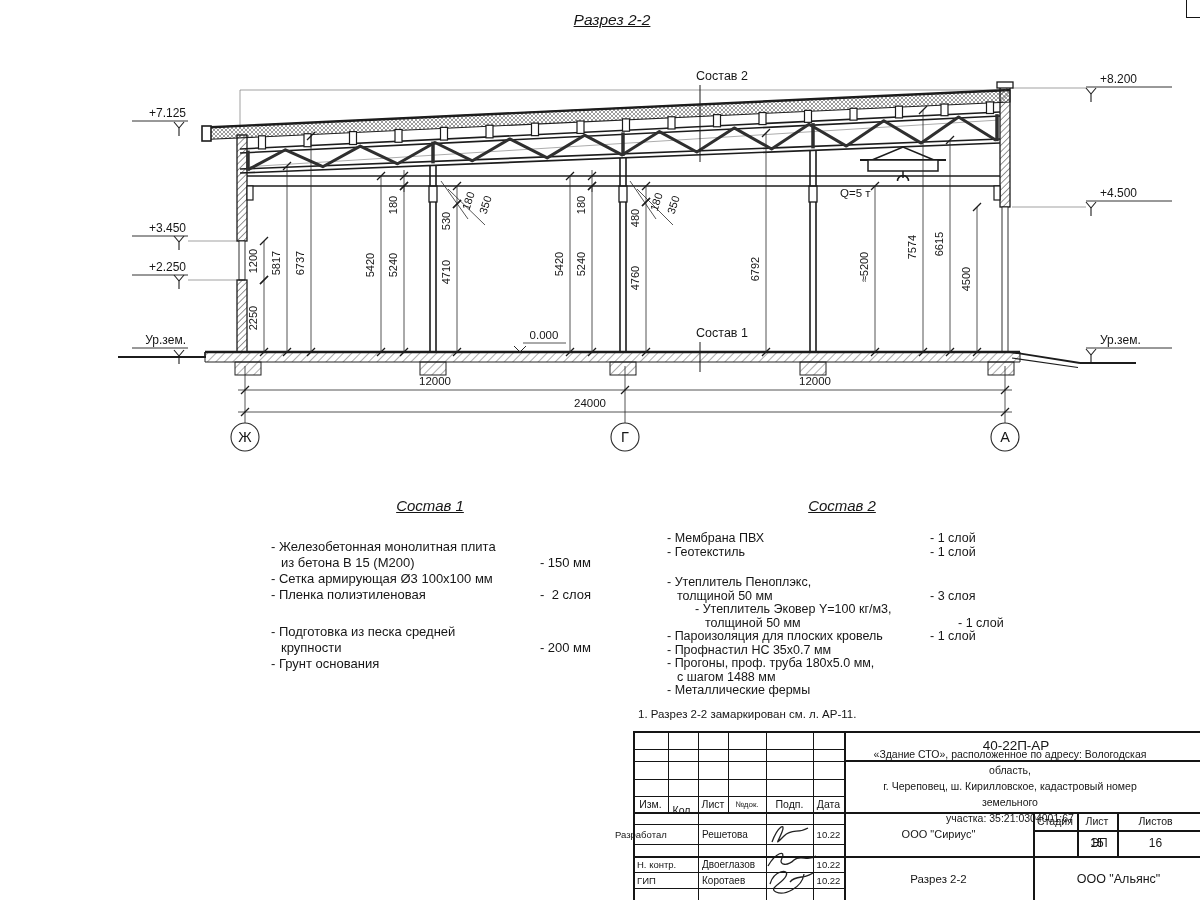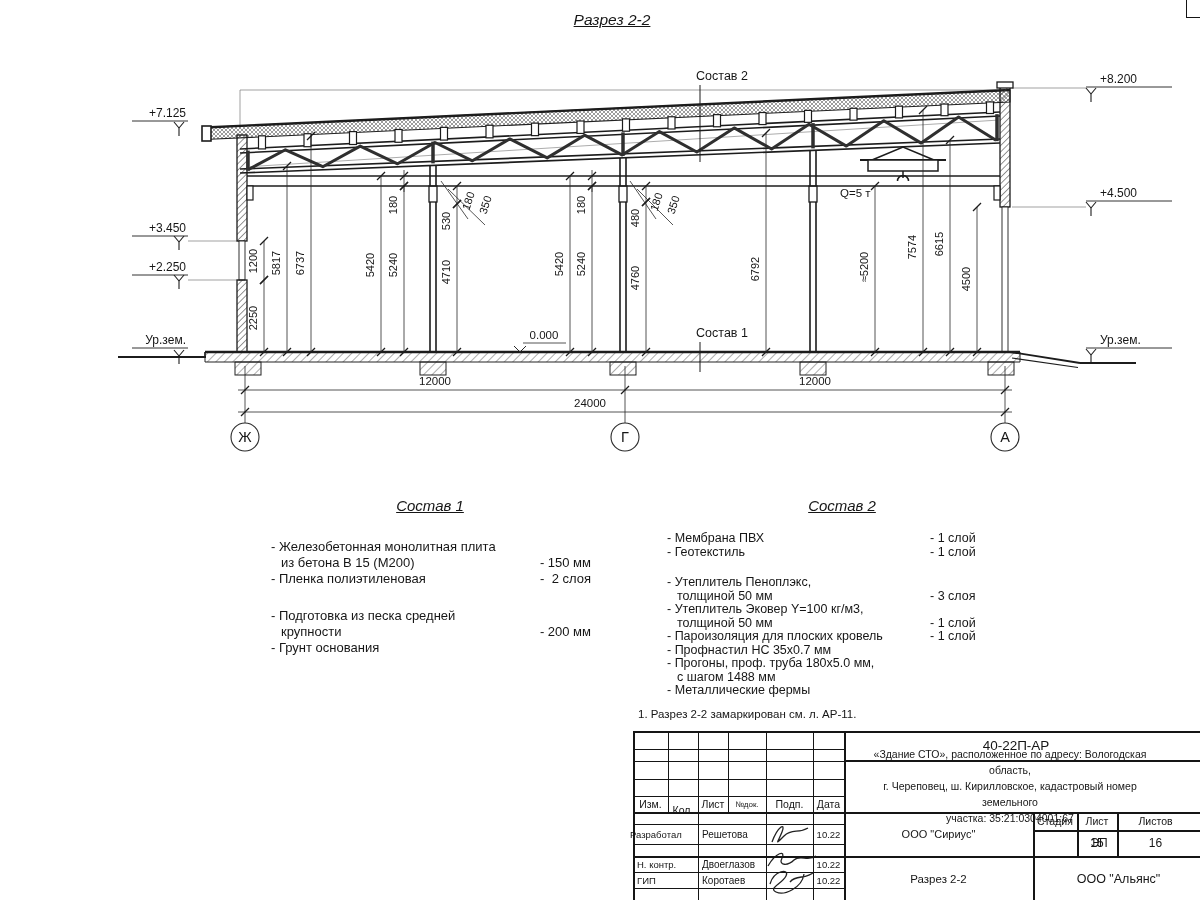--- a/index.html
+++ b/index.html
@@ -306,20 +306,24 @@
 <div class="abs comp-head" style="left:350px;top:497px;width:160px;">Состав 1</div>
 <div class="abs comp-head" style="left:762px;top:497px;width:160px;">Состав 2</div>
 
 <div id="comp1" class="abs comp-block" style="left:271px;top:539px;width:320px;">
     <div class="comp-row">
       <div class="comp-name" style="width: 260px;">- Железобетонная  монолитная плита
 из бетона В 15 (М200)</div>
       <div class="comp-val">- 150 мм</div>
     </div>
     <div class="comp-row">
+      <div class="comp-name" style="width: 260px;">- Сетка армирующая Ø3 100х100 мм</div>
+      <div class="comp-val"></div>
+    </div>
+    <div class="comp-row">
       <div class="comp-name" style="width: 260px;">- Пленка полиэтиленовая</div>
       <div class="comp-val">-  2 слоя</div>
     </div>
     <div class="comp-row">
       <div class="comp-name" style="width: 260px; margin-top: 21px;">- Подготовка из песка средней
 крупности</div>
       <div class="comp-val">- 200 мм</div>
     </div>
     <div class="comp-row">
       <div class="comp-name" style="width: 260px;">- Грунт основания</div>
@@ -334,21 +338,21 @@
     <div class="comp-row">
       <div class="comp-name" style="width: 253px;">- Геотекстиль</div>
       <div class="comp-val">- 1 слой</div>
     </div>
     <div class="comp-row">
       <div class="comp-name" style="width: 253px; margin-top: 17px;">- Утеплитель Пеноплэкс,
 толщиной 50 мм</div>
       <div class="comp-val">- 3 слоя</div>
     </div>
     <div class="comp-row">
-      <div class="comp-name" style="width: 253px;">- Утеплитель Эковер Y=100 кг/м3,
+      <div class="comp-name" style="width: 253px; margin-left: 28px;">- Утеплитель Эковер Y=100 кг/м3,
 толщиной 50 мм</div>
       <div class="comp-val">- 1 слой</div>
     </div>
     <div class="comp-row">
       <div class="comp-name" style="width: 253px;">- Пароизоляция для плоских кровель</div>
       <div class="comp-val">- 1 слой</div>
     </div>
     <div class="comp-row">
       <div class="comp-name" style="width: 253px;">- Профнастил НС 35х0.7 мм</div>
       <div class="comp-val"></div>
@@ -415,21 +419,21 @@
     <div class="tb-line" style="left: 813px; top: 812px; width: 1px; height: 88px;"></div>
     <div class="tb-line" style="left: 1033px; top: 812px; width: 1.8px; height: 88px;"></div>
     <div class="tb-line" style="left: 1077px; top: 812px; width: 1.8px; height: 44px;"></div>
     <div class="tb-line" style="left: 1117px; top: 812px; width: 1.8px; height: 44px;"></div>
     <div class="tb-cell" style="left: 633px; top: 796px; width: 35px; height: 16px; font-size: 10.5px;">Изм.</div>
     <div class="tb-cell" style="left: 668px; top: 796px; width: 30px; height: 27px; font-size: 10.5px; text-align: right;">Кол.</div>
     <div class="tb-cell" style="left: 698px; top: 796px; width: 30px; height: 16px; font-size: 10.5px;">Лист</div>
     <div class="tb-cell" style="left: 728px; top: 796px; width: 38px; height: 16px; font-size: 8px;">№док.</div>
     <div class="tb-cell" style="left: 766px; top: 796px; width: 47px; height: 16px; font-size: 10.5px;">Подп.</div>
     <div class="tb-cell" style="left: 813px; top: 796px; width: 31px; height: 16px; font-size: 10.5px;">Дата</div>
-    <div class="tb-cell tb-left" style="left: 626px; top: 824px; width: 65px; height: 20px; font-size: 9.5px; padding-left: 4px; text-align: center;">Разработал</div>
+    <div class="tb-cell tb-left" style="left: 611px; top: 824px; width: 65px; height: 20px; font-size: 9.5px; padding-left: 4px; text-align: center;">Разработал</div>
     <div class="tb-cell tb-left" style="left: 698px; top: 824px; width: 68px; height: 20px; font-size: 10px; padding-left: 4px;">Решетова</div>
     <div class="tb-cell" style="left: 813px; top: 824px; width: 31px; height: 20px; font-size: 9.5px;">10.22</div>
     <div class="tb-cell tb-left" style="left: 633px; top: 856px; width: 65px; height: 16px; font-size: 9.5px; padding-left: 4px;">Н. контр.</div>
     <div class="tb-cell tb-left" style="left: 698px; top: 856px; width: 68px; height: 16px; font-size: 10px; padding-left: 4px;">Двоеглазов</div>
     <div class="tb-cell" style="left: 813px; top: 856px; width: 31px; height: 16px; font-size: 9.5px;">10.22</div>
     <div class="tb-cell tb-left" style="left: 633px; top: 872px; width: 65px; height: 16px; font-size: 9.5px; padding-left: 4px;">ГИП</div>
     <div class="tb-cell tb-left" style="left: 698px; top: 872px; width: 68px; height: 16px; font-size: 10px; padding-left: 4px;">Коротаев</div>
     <div class="tb-cell" style="left: 813px; top: 872px; width: 31px; height: 16px; font-size: 9.5px;">10.22</div>
   </div>
 

